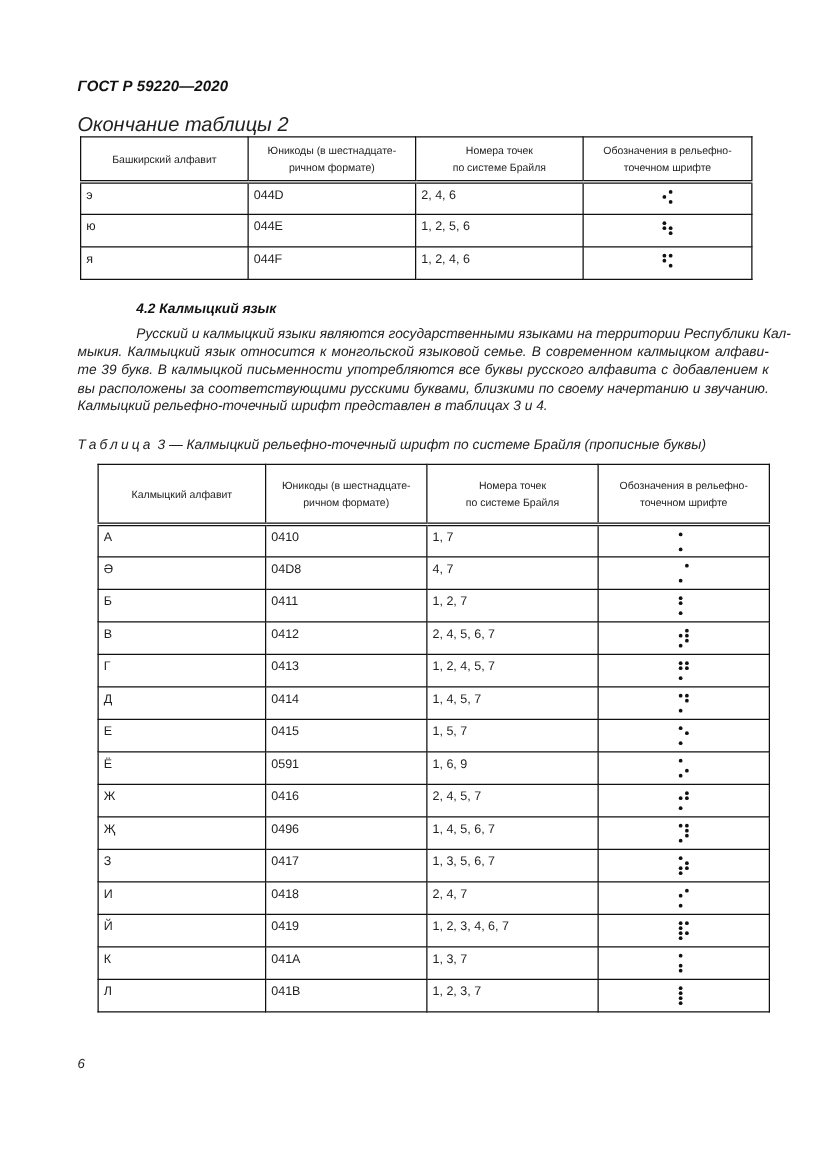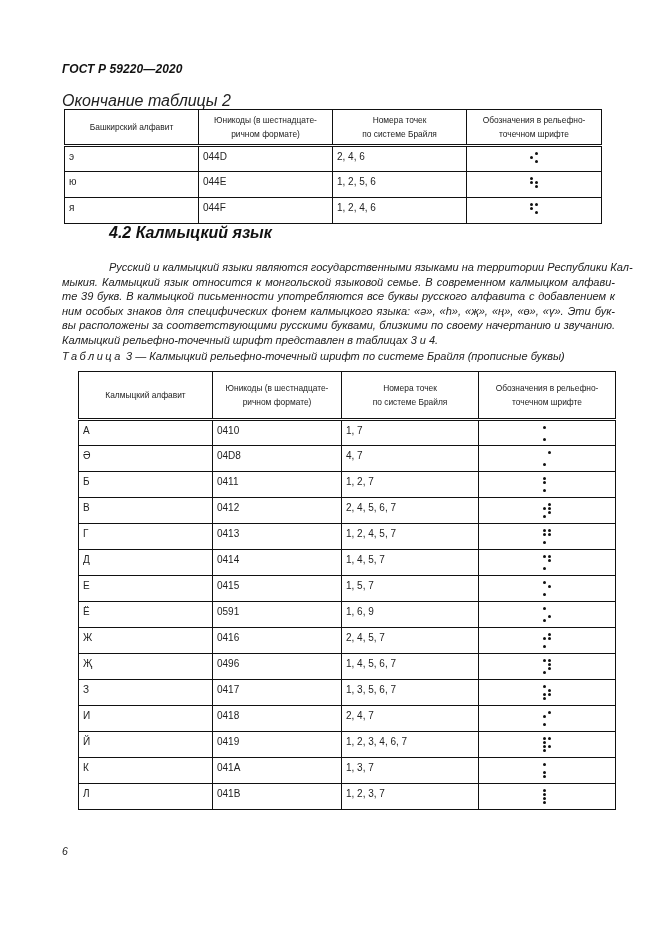--- a/index.html
+++ b/index.html
@@ -10,21 +10,21 @@
   .caption-italic { left: 62px; top: 92px; font-size: 16px; color: #222; }
   table.gtab { position: absolute; border-collapse: collapse; table-layout: fixed; font-size: 10px; }
   table.gtab td, table.gtab th { border: 1px solid #111; padding: 0; vertical-align: top; }
   table.gtab th { font-weight: normal; font-size: 8.4px; color: #222; text-align: center; vertical-align: middle; line-height: 14px; }
   table.gtab thead tr th { border-bottom: 3px double #111; }
   table.gtab td.txt { padding: 4px 0 0 4px; color: #222; font-size: 10px; }
   table.gtab td.bc { text-align: center; vertical-align: middle; }
   .braille { display: inline-grid; grid-template-columns: 4px 4px; grid-template-rows: 4px 4px 4px 4px; gap: 0px 1px; vertical-align: middle; }
   .braille span { width: 3px; height: 3px; border-radius: 50%; margin: 0.5px; }
   .braille span.on { background: #111; }
-  .section-title { left: 109px; top: 224px; font-size: 16px; font-weight: bold; }
+  .section-title { left: 109px; top: 241px; font-size: 11px; font-weight: bold; }
   .para { left: 62px; top: 260px; width: 553px; font-size: 11px; line-height: 14.6px; text-align: justify; color: #222; }
   .para .line { display: block; text-align: justify; text-align-last: justify; white-space: nowrap; }
   .para .line.first { text-indent: 47px; }
   .para .line.last { text-align-last: left; }
   .table-title { left: 62px; top: 350px; font-size: 11px; color: #222; }
   .table-title .spaced { letter-spacing: 2.5px; }
   .page-num { left: 62px; top: 845px; font-size: 10.5px; color: #222; }
 </style>
 </head>
 <body>
@@ -96,21 +96,20 @@
       </tr>
     </tbody>
 </table>
 
 <div class="abs section-title">4.2 Калмыцкий язык</div>
 
 <div class="abs para">
   <span class="line first">Русский и калмыцкий языки являются государственными языками на территории Республики Кал-</span>
   <span class="line">мыкия. Калмыцкий язык относится к монгольской языковой семье. В современном калмыцком алфави-</span>
   <span class="line">те 39 букв. В калмыцкой письменности употребляются все буквы русского алфавита с добавлением к</span>
-  <span class="line">ним особых знаков для специфических фонем калмыцкого языка: «ә», «һ», «җ», «ң», «ө», «ү». Эти бук-</span>
   <span class="line">вы расположены за соответствующими русскими буквами, близкими по своему начертанию и звучанию.</span>
   <span class="line last">Калмыцкий рельефно-точечный шрифт представлен в таблицах 3 и 4.</span>
 </div>
 
 <div class="abs table-title">
   <span class="spaced">Таблица</span>
   <span>3</span>
   <span>— Калмыцкий рельефно-точечный шрифт по системе Брайля (прописные буквы)</span>
 </div>
 

